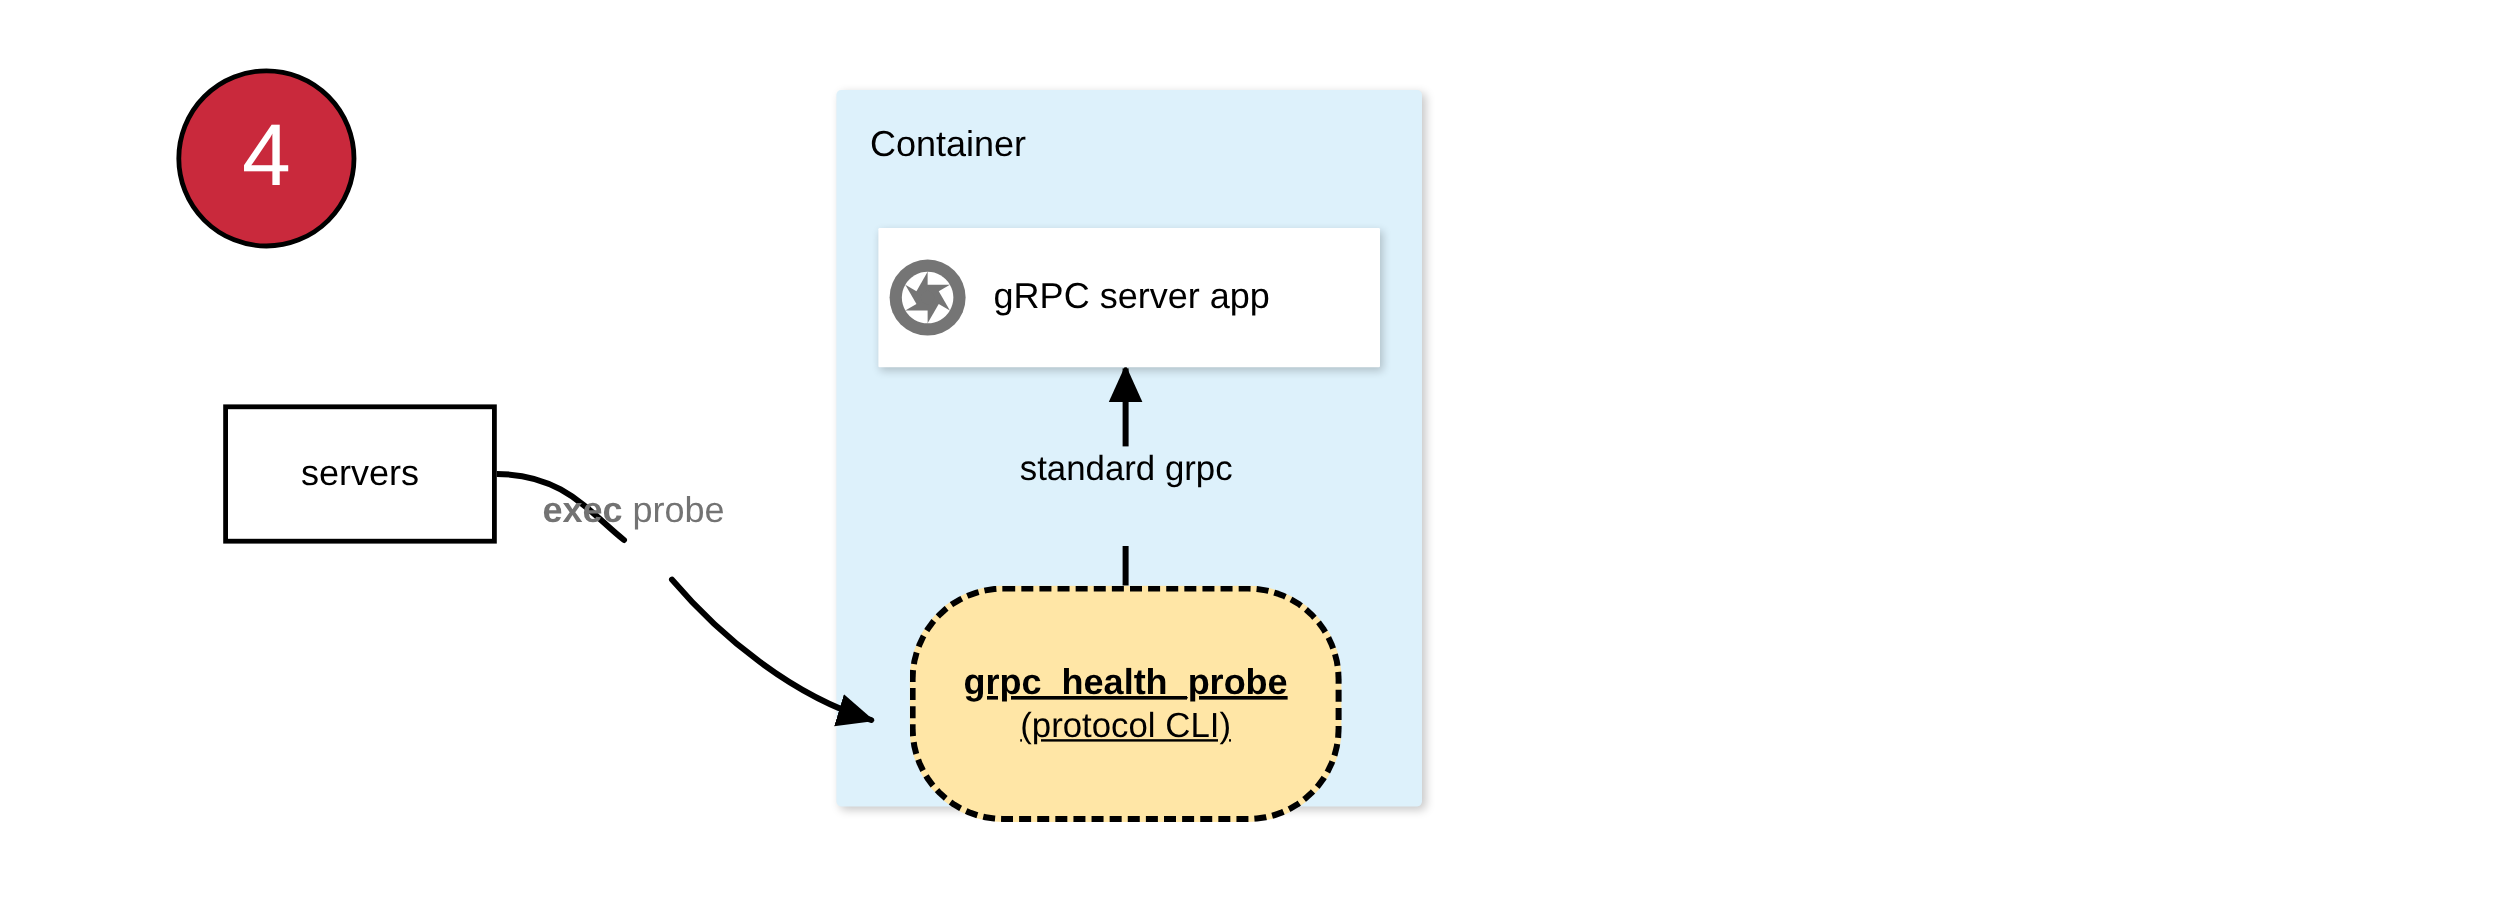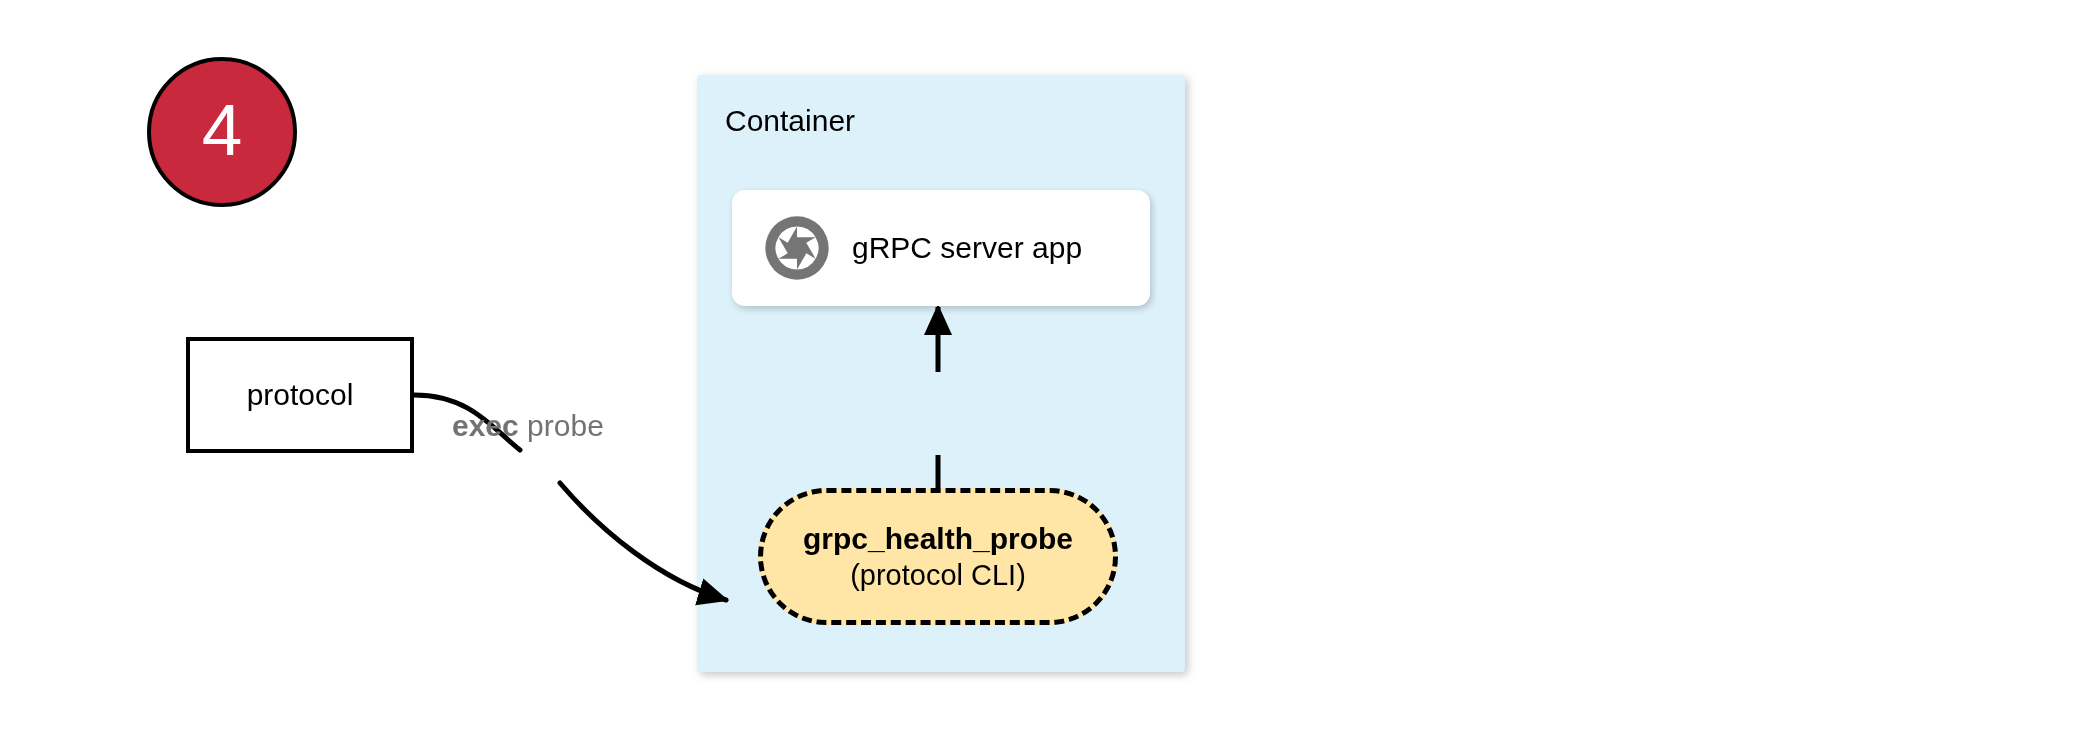--- a/index.html
+++ b/index.html
@@ -66,26 +66,26 @@
   }
 
   
   .server-card {
     position: absolute;
     left: 732px;
     top: 190px;
     width: 418px;
     height: 116px;
     background: #ffffff;
-    border-radius: 13px;
+    border-radius: 1px;
     box-shadow: 2px 3px 7px rgba(0,0,0,0.20);
     display: flex;
     align-items: center;
     box-sizing: border-box;
-    padding-left: 32px;
+    padding-left: 8px;
   }
   .grpc-icon {
     width: 66px;
     height: 66px;
     flex: 0 0 66px;
     display: block;
   }
   .server-card-label {
     margin-left: 22px;
     font-size: 30px;
@@ -114,29 +114,30 @@
     color: #000000;
     white-space: nowrap;
   }
 
   
   .probe-pill {
     position: absolute;
     left: 758px;
     top: 488px;
     width: 360px;
-    height: 137px;
+    height: 197px;
     background: var(--probe-fill, #ffe6a6);
     border: 5px dashed #000000;
     border-radius: 78px;
     box-sizing: border-box;
     display: flex;
     flex-direction: column;
     align-items: center;
     justify-content: center;
+    text-decoration: underline;
   }
   .probe-title {
     font-size: 30px;
     line-height: 1.25;
     font-weight: bold;
     color: #000000;
     white-space: nowrap;
   }
   .probe-subtitle {
     font-size: 29px;
@@ -228,27 +229,28 @@
         <path d="M50 82.5 a32.5 32.5 0 0 1 -28.15 -16.25 l28.15 0 z"></path>
         <path d="M21.85 66.25 a32.5 32.5 0 0 1 0 -32.5 l14.07 24.38 z"></path>
         <path d="M21.85 33.75 a32.5 32.5 0 0 1 28.15 -16.25 l-14.08 24.38 z"></path>
       </g>
       <circle cx="50" cy="50" r="8.5" fill="#757575"></circle>
     </svg>
     <span class="server-card-label">gRPC server app</span>
   </div>
 
   <div class="kubelet-box">
-    <span class="kubelet-label">protocol</span>
+    <span class="kubelet-label">servers</span>
   </div>
 
   <div class="probe-pill">
     <span class="probe-title">grpc_health_probe</span>
     <span class="probe-subtitle">(protocol CLI)</span>
   </div>
 
   <div class="edge-label-protocol">
+    <div>standard grpc</div>
   </div>
 
   <div class="edge-label-exec"><span class="kw">exec</span><span> probe</span></div>
 
 
 </div>
 
 </body></html>

